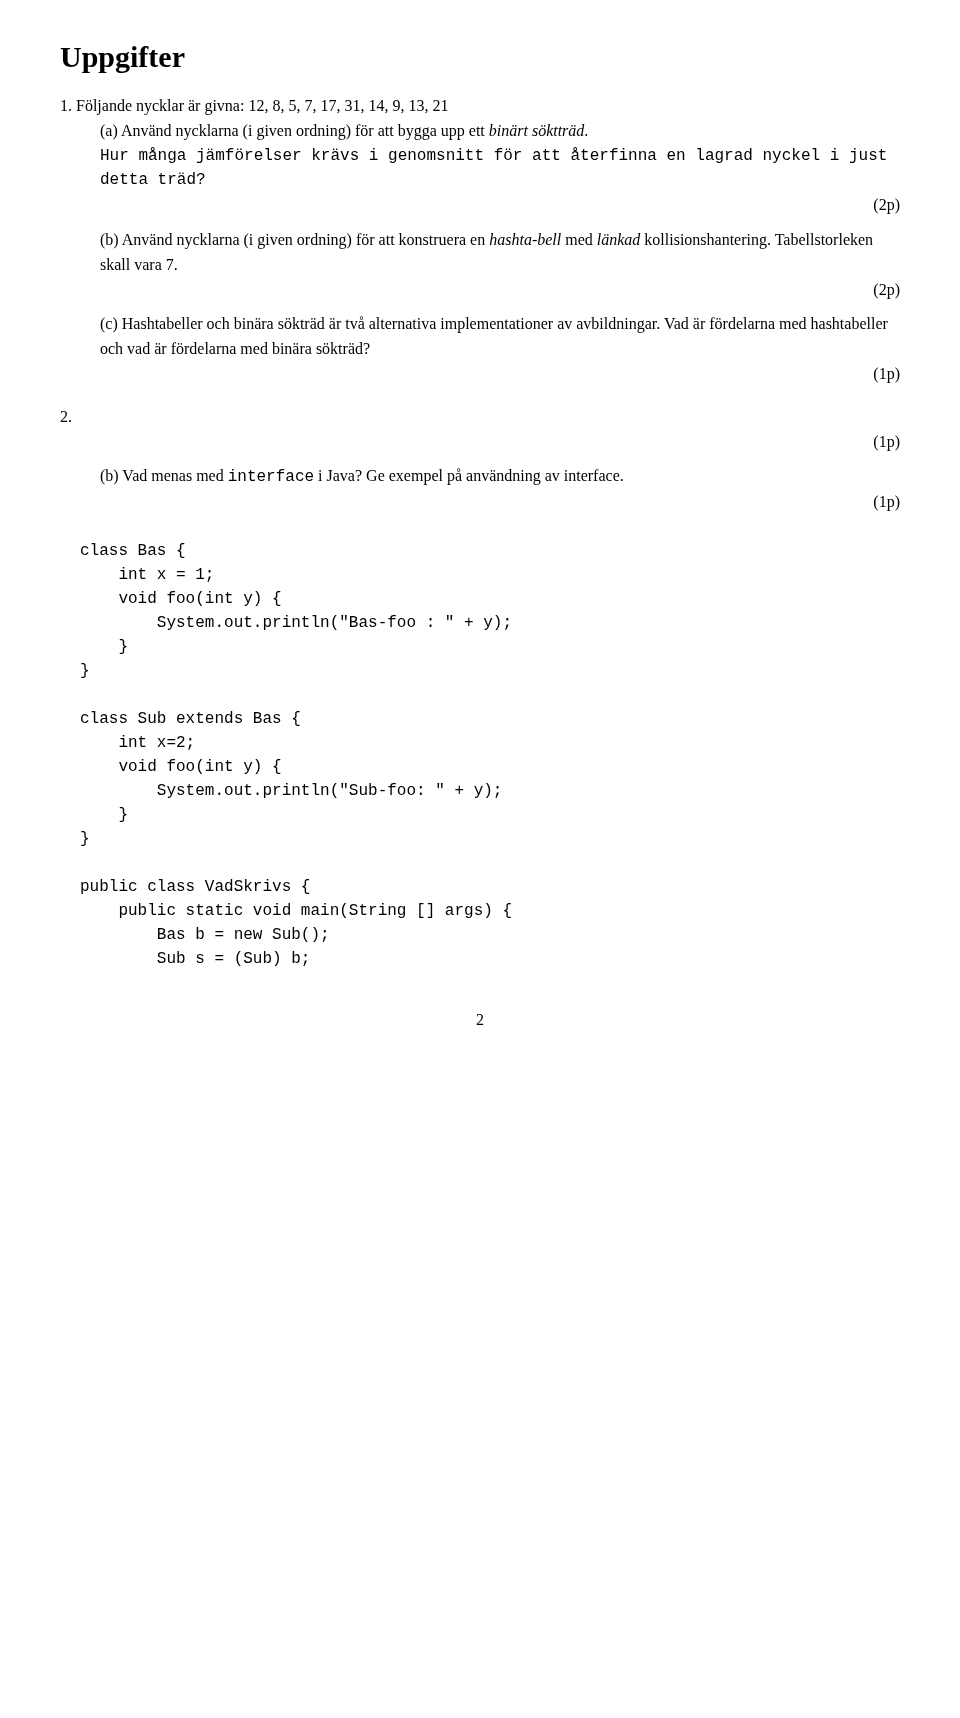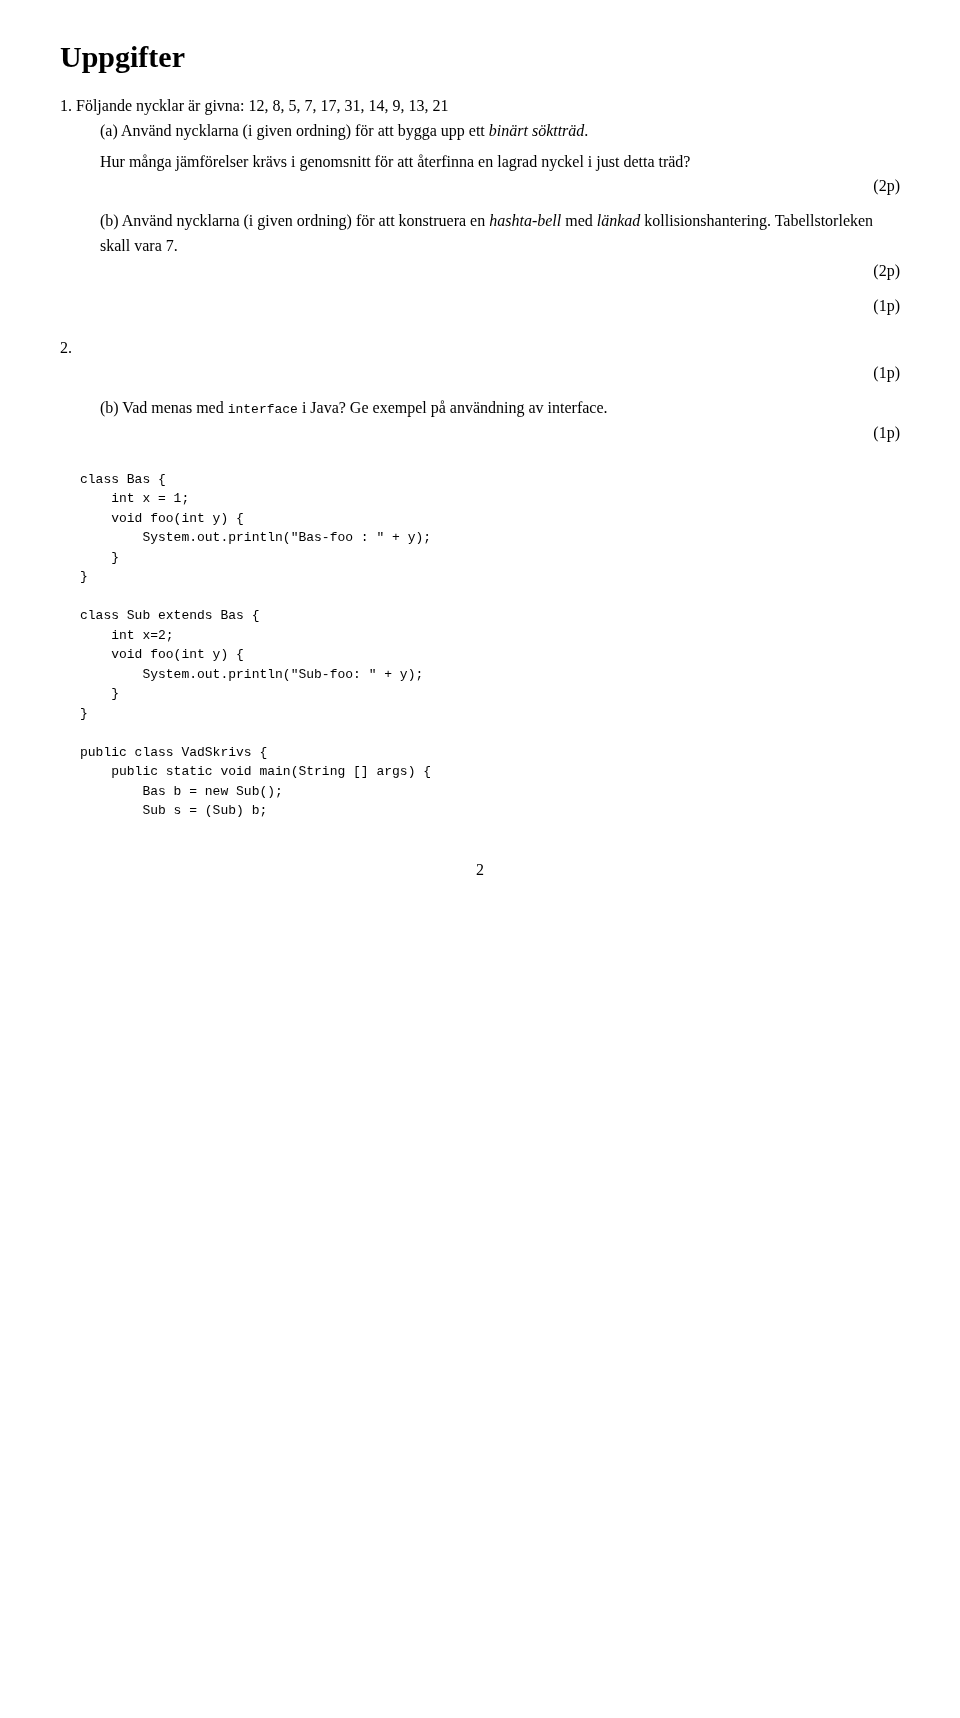--- a/index.html
+++ b/index.html
@@ -23,21 +23,21 @@
     }
     .section {
       margin-bottom: 18px;
       line-height: 1.55;
     }
     .indented {
       margin-left: 40px;
     }
     code, .code-block {
       font-family: "Courier New", Courier, monospace;
-      font-size: 13px;
+      font-size: 16px;
     }
     .code-block {
       display: block;
       margin: 24px 0 16px 20px;
       white-space: pre;
       line-height: 1.5;
     }
     em {
     }
     .page-number {
@@ -56,36 +56,37 @@
 
 <h1>Uppgifter</h1>
 
 <div class="section">
   <div style="">
     <span>1. Följande nycklar är givna: 12, 8, 5, 7, 17, 31, 14, 9, 13, 21</span>
   </div>
 
   <div class="indented" style="margin-bottom:10px;">
     <span>(a) Använd nycklarna (i given ordning) för att bygga upp ett</span> <em>binärt söktträd</em><span>.</span>
-    <div style="margin-top:6px;">
+    <div style="font-family:Liberation Mono, monospace;">
       <span>Hur många jämförelser krävs i genomsnitt för att återfinna en lagrad nyckel i just detta träd?</span>
     </div>
     <div class="points-right">
       <span>(2p)</span>
     </div>
   </div>
 
   <div class="indented" style="margin-bottom:10px;">
     <span>(b) Använd nycklarna (i given ordning) för att konstruera en</span> <em>hashta-bell</em> <span>med</span> <em>länkad</em> <span>kollisionshantering. Tabellstorleken skall vara 7.</span>
     <div class="points-right">
       <span>(2p)</span>
     </div>
   </div>
 
   <div class="indented">
+    <span>(c) Hashtabeller och binära sökträd är två alternativa implementationer av avbildningar. Vad är fördelarna med hashtabeller och vad är fördelarna med binära sökträd?</span>
     <div class="points-right">
       <span>(1p)</span>
     </div>
   </div>
 </div>
 
 <div class="section">
   <div>
     <span>2.</span>
   </div>

